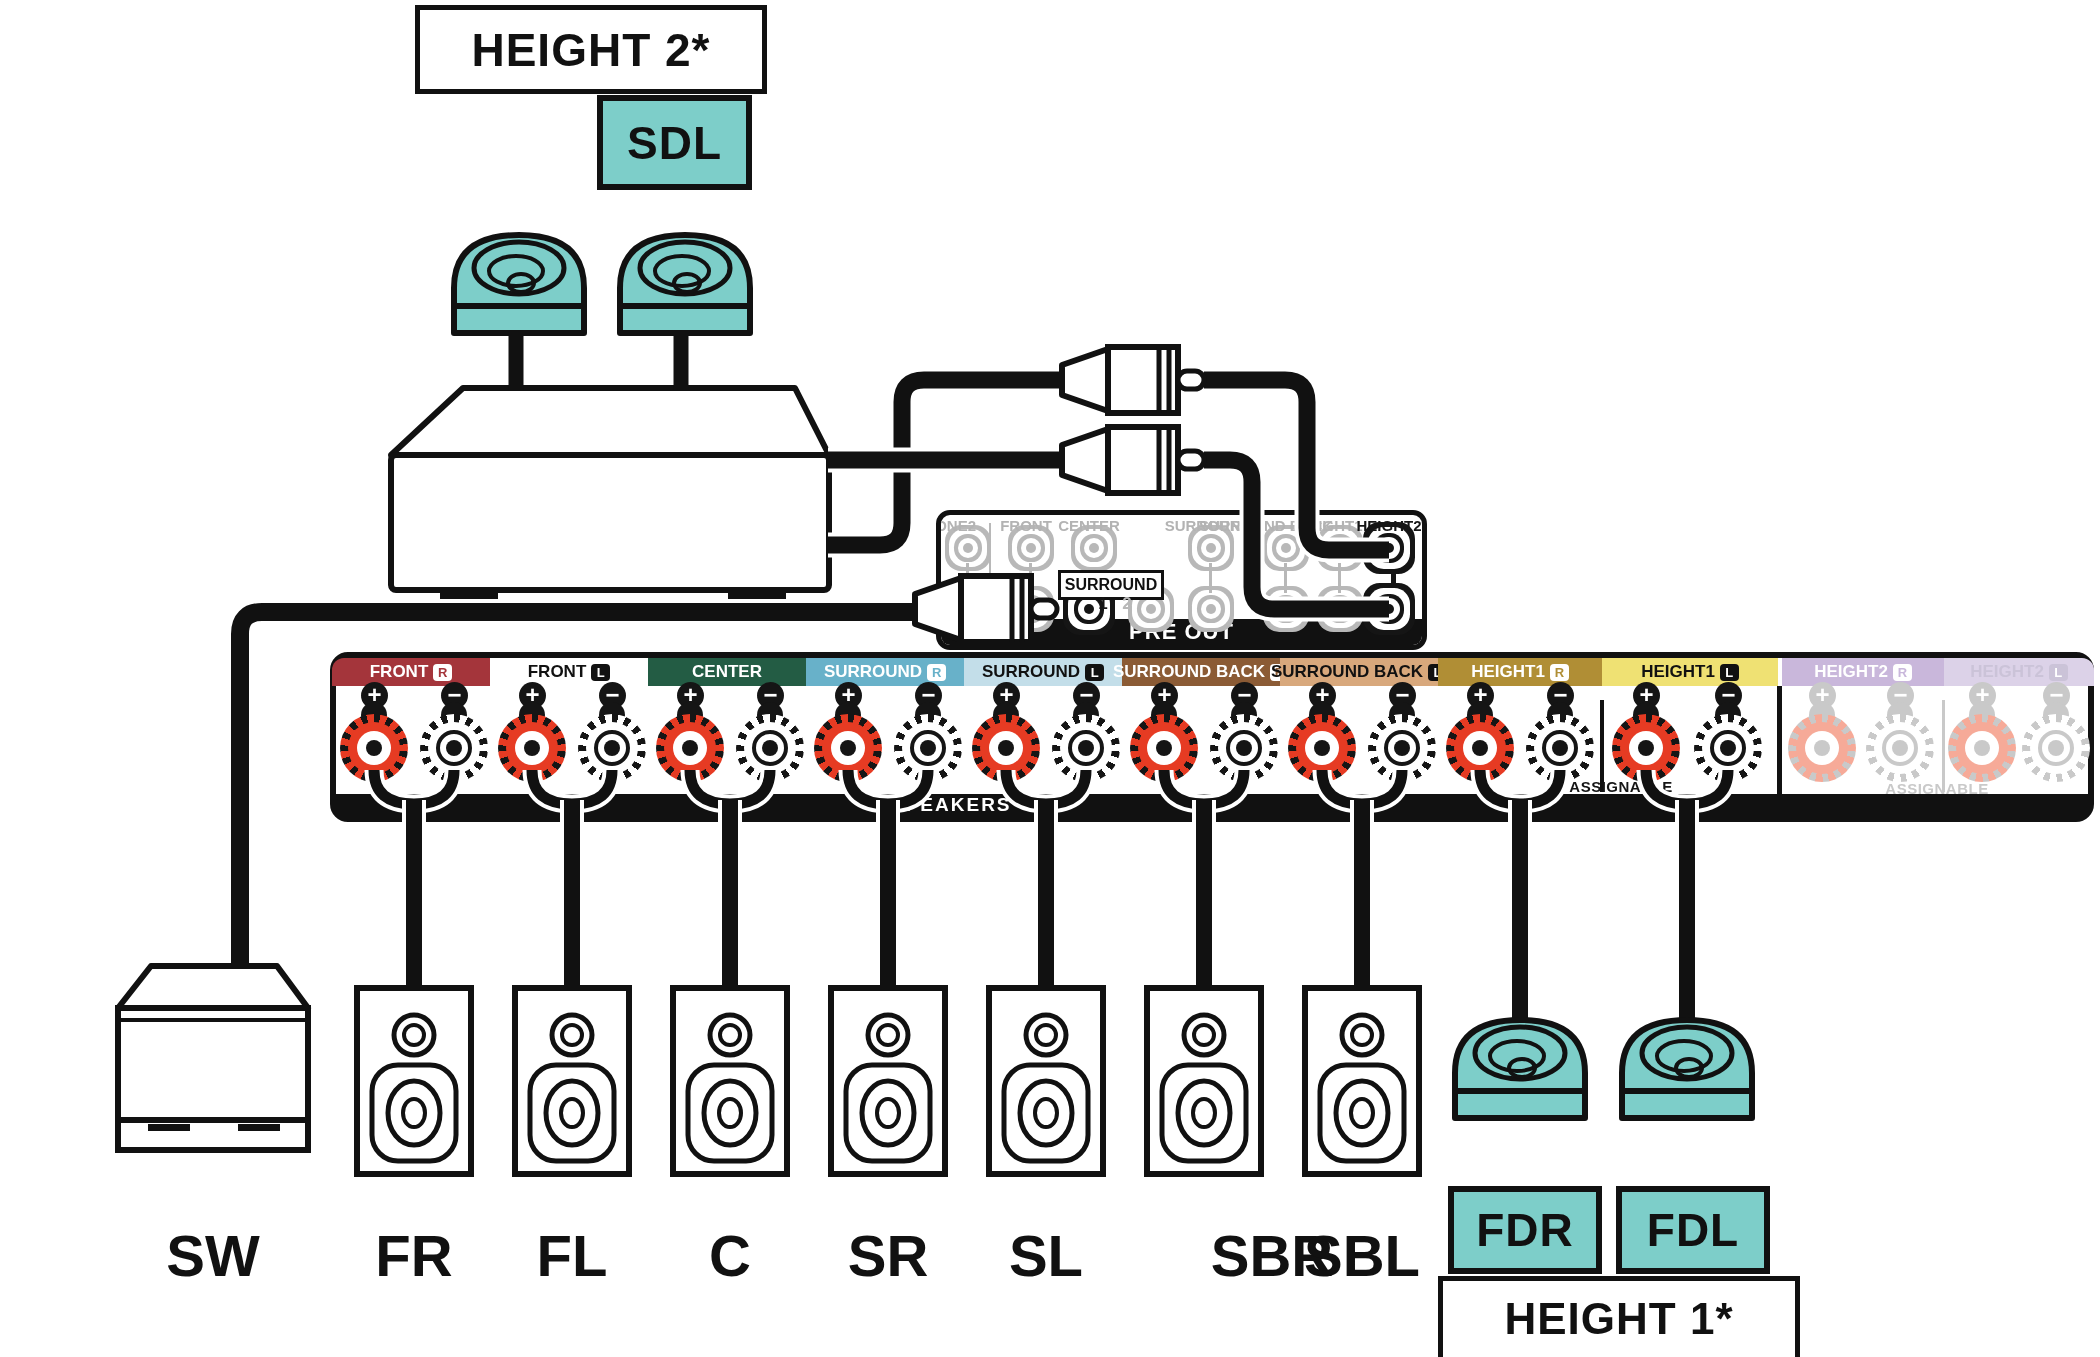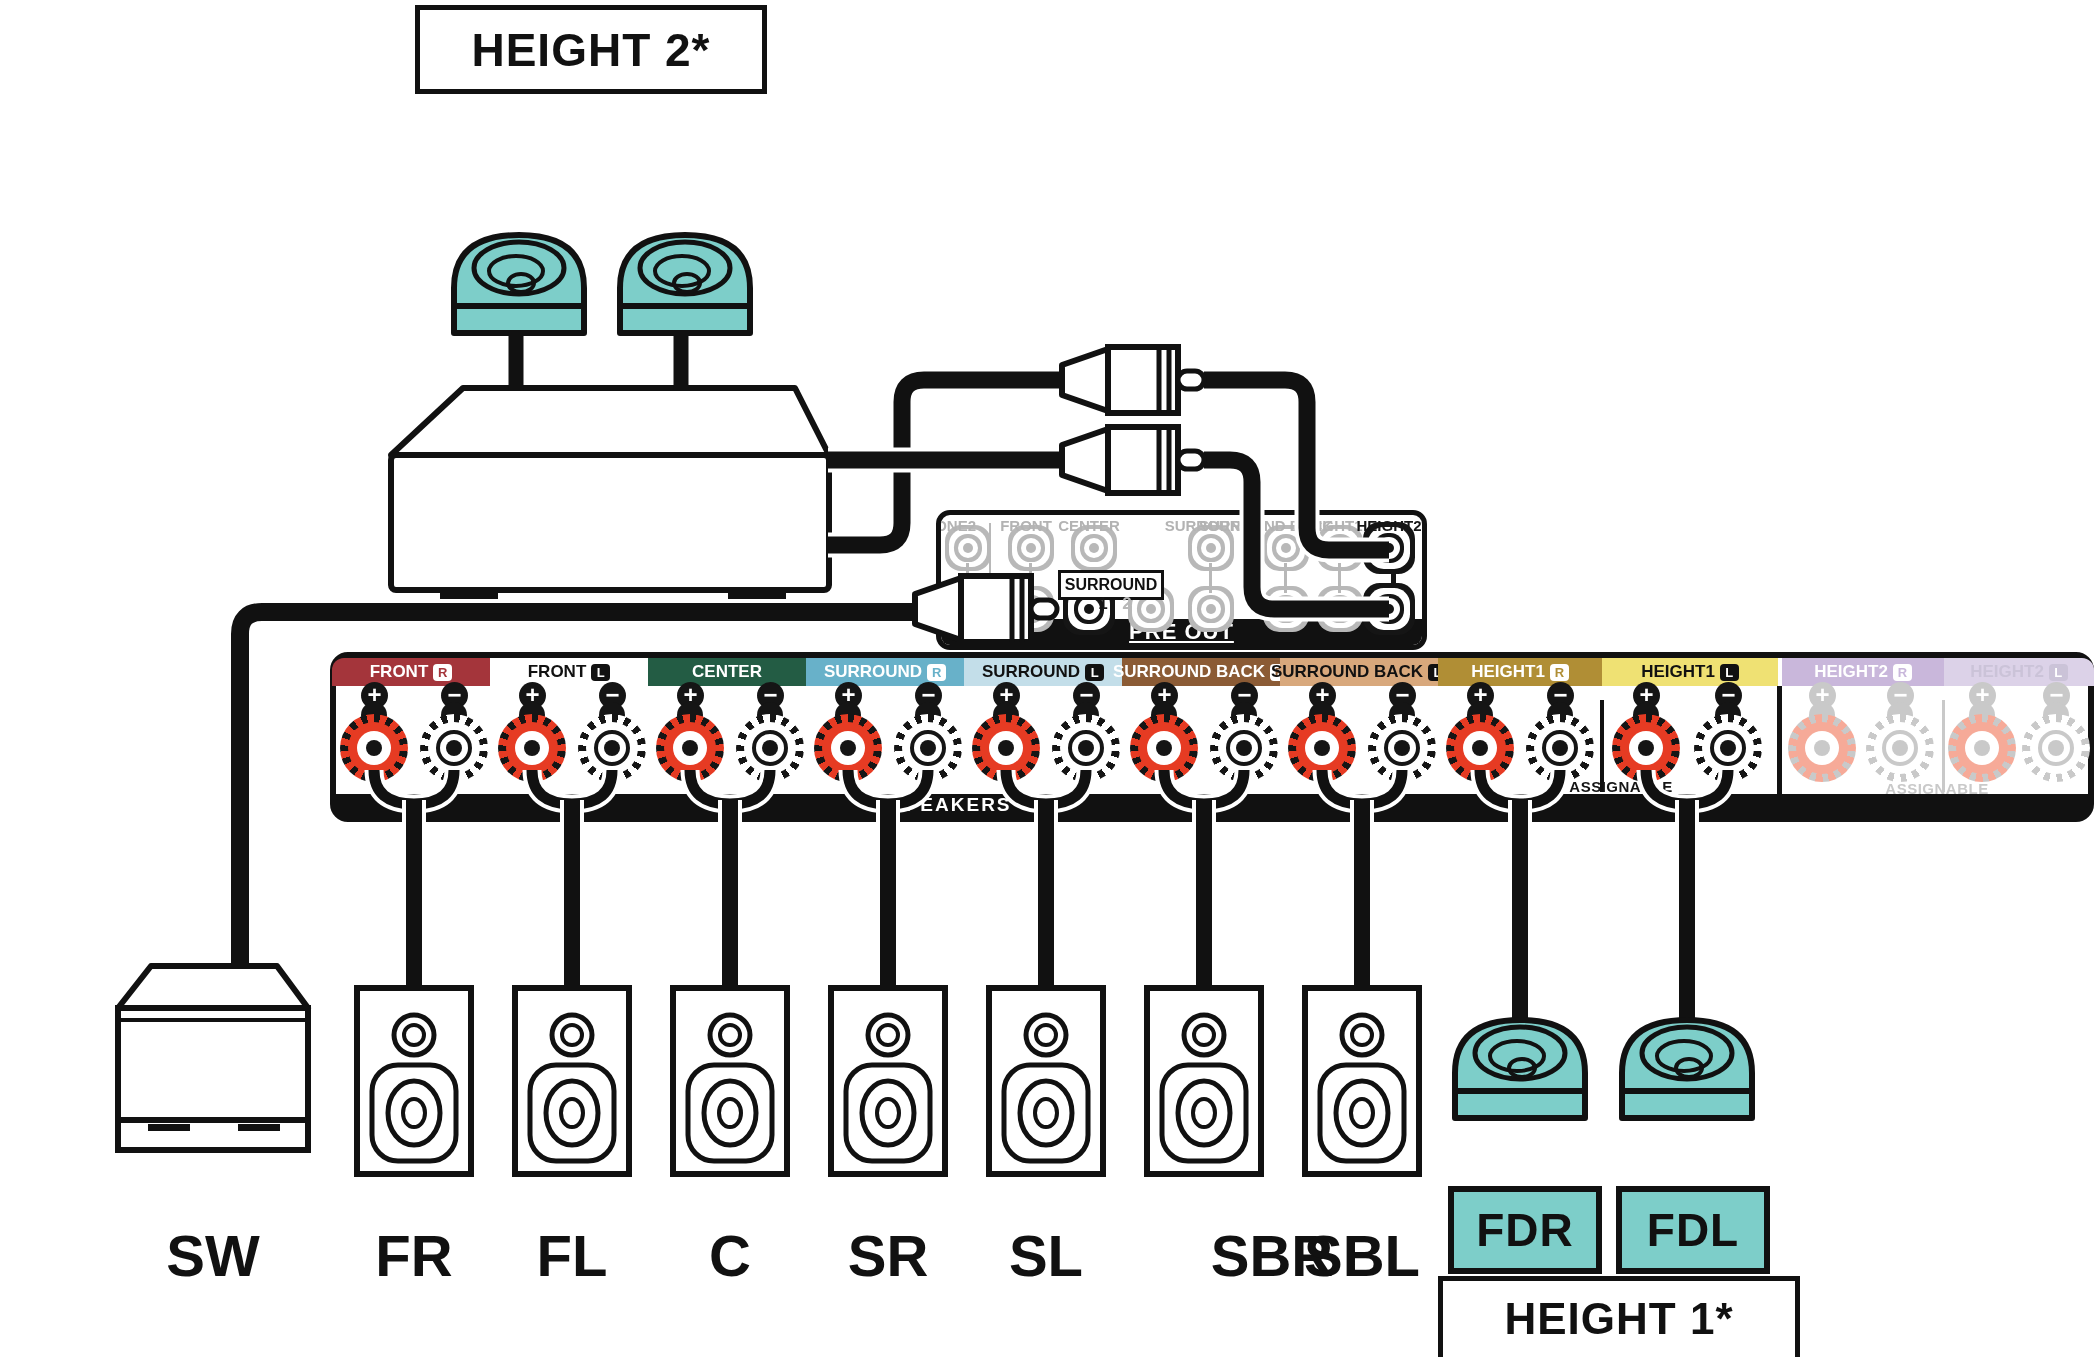--- a/index.html
+++ b/index.html
@@ -16,33 +16,36 @@
   .jack{position:absolute;width:10px;height:10px;border-radius:50%;}
   .stem{position:absolute;}
   .plabel{position:absolute;top:2px;transform:translateX(-50%);font-size:15px;font-weight:bold;white-space:nowrap;z-index:2;}
   .sp-label{position:absolute;top:1222px;transform:translateX(-50%);font-size:58px;font-weight:bold;color:#111;z-index:6;}
   .divider{position:absolute;z-index:3;}
   .assign{position:absolute;transform:translateX(-50%);font-size:15px;font-weight:bold;z-index:3;letter-spacing:0.5px;}
   #terminal-strip{position:absolute;left:330px;top:652px;width:1764px;height:170px;border:6px solid #111;border-radius:18px;background:#fff;box-sizing:border-box;z-index:2;}
   #speakers-bar{position:absolute;left:336px;top:794px;width:1752px;height:22px;background:#111;z-index:3;}
   #speakers-bar span{position:absolute;left:555px;top:0;color:#fff;font-size:19px;font-weight:bold;letter-spacing:2px;line-height:22px;}
   #preout-panel{position:absolute;left:936px;top:510px;width:491px;height:140px;border:5px solid #111;border-radius:14px;background:#fff;box-sizing:border-box;overflow:hidden;z-index:2;}
-  #preout-bar{position:absolute;left:0;right:0;bottom:0;height:26px;background:#111;display:flex;align-items:center;justify-content:center;color:#fff;font-size:22px;font-weight:bold;letter-spacing:1px;text-decoration:underline;}
+  #preout-bar{position:absolute;left:0;right:0;bottom:0;height:26px;background:#111;display:flex;align-items:center;justify-content:center;color:#fff;font-size:22px;font-weight:bold;letter-spacing:1px;}
   #subwoofer-tag{position:absolute;left:117px;top:55px;width:100px;height:24px;border:3px solid #111;background:#fff;color:#111;font-size:16px;font-weight:bold;display:flex;align-items:center;justify-content:center;}
   #cables{position:absolute;left:0;top:0;z-index:5;}
   .speaker-fig{position:absolute;z-index:6;}
   #amp-name{position:absolute;left:155px;top:346px;font-size:40px;color:#111;z-index:2;}
 </style>
 </head>
 <body>
 
 <div id="stage">
 
   <div class="box bigtxt" id="h2box" style="left:415px;top:5px;width:342px;height:79px;">
     <span>HEIGHT 2*</span>
+  </div>
+  <div class="box tealbox bigtxt" style="left:597px;top:95px;width:143px;height:83px;">
+    <span>SDL</span>
   </div>
 
 
   <div class="speaker-fig" style="left:388px;top:383px;z-index:1;">
     <svg width="446" height="225" viewBox="0 0 446 225">
       <polygon points="3,72 75,5 407,5 441,72" fill="#fff" stroke="#111" stroke-width="6" stroke-linejoin="round"></polygon>
       <rect x="3" y="72" width="438" height="135" rx="5" fill="#fff" stroke="#111" stroke-width="6"></rect>
       <rect x="52" y="207" width="58" height="12" fill="#111"></rect>
       <rect x="340" y="207" width="58" height="12" fill="#111"></rect>
     </svg>

